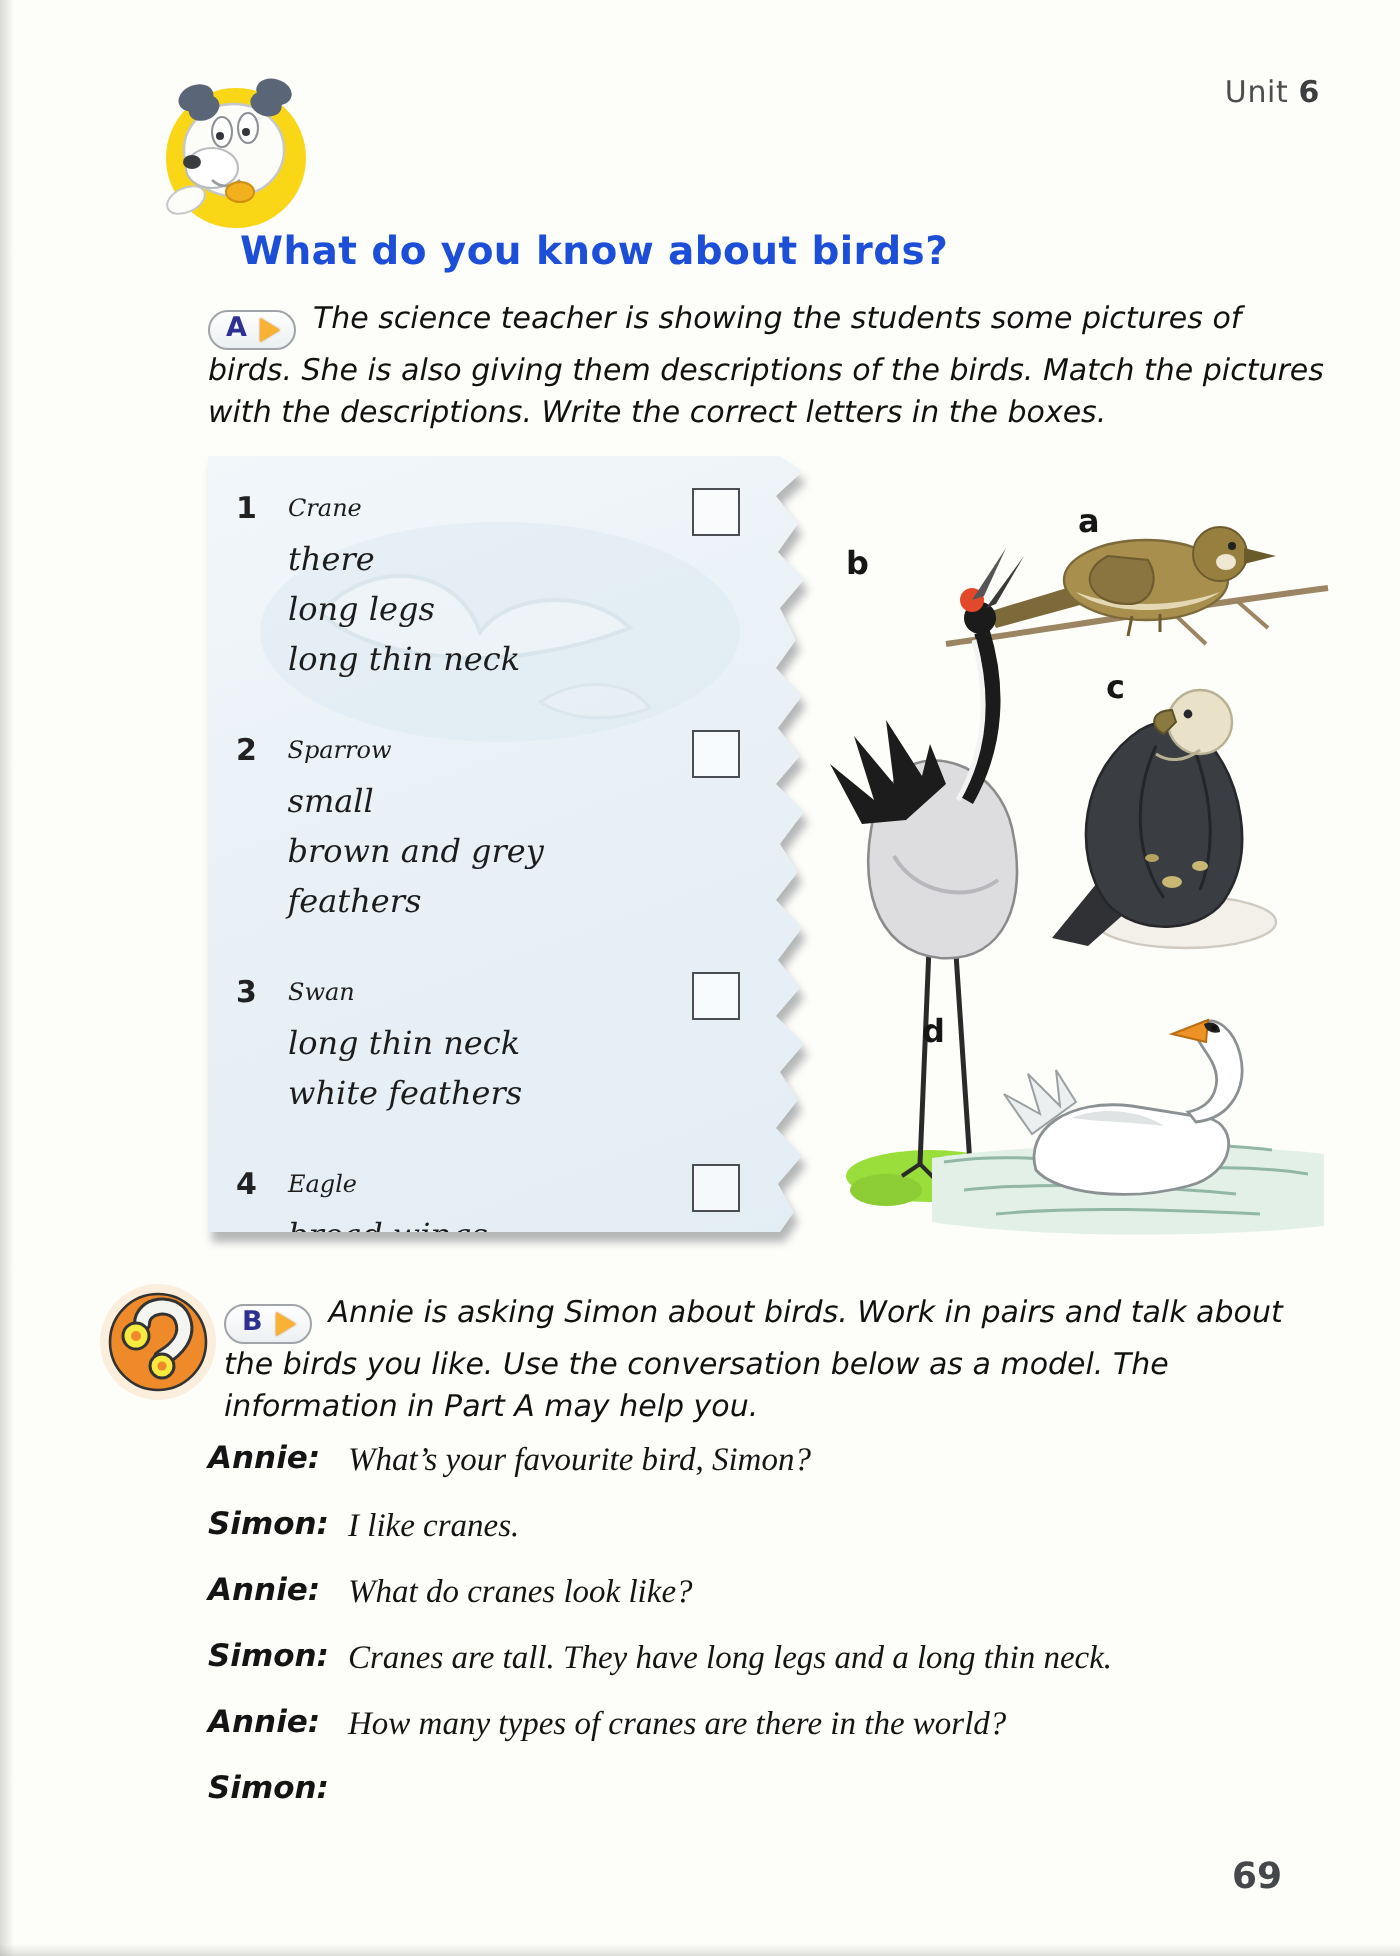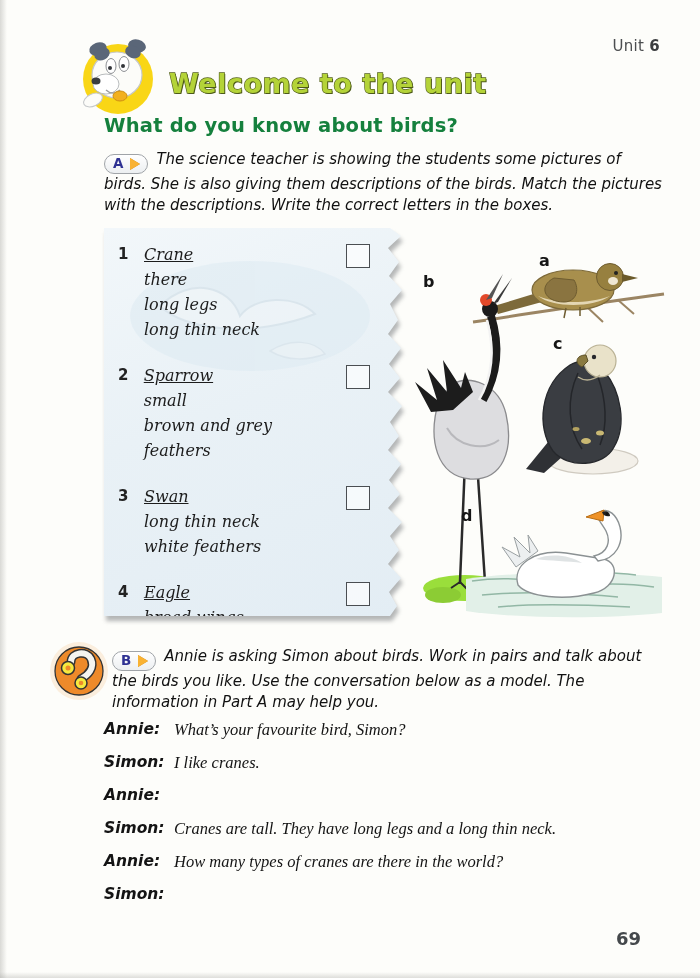--- a/index.html
+++ b/index.html
@@ -11,22 +11,22 @@
   .page::after { content:""; position:absolute; left:0; bottom:0; width:100%; height:6px;
     background:linear-gradient(to top, rgba(150,150,145,.3), rgba(150,150,145,0)); z-index:5; }
 
   
   .unit-tag { position:absolute; top:37px; right:40px; font-size:15px; color:#4c4e50; letter-spacing:.3px; }
   .unit-tag b { font-weight:bold; color:#3c3e40; }
   .mascot { position:absolute; left:78px; top:38px; width:80px; height:80px; }
   .banner-title { position:absolute; left:169px; top:68px; font-size:27px; font-weight:bold;
     color:#b4d338; -webkit-text-stroke:1.3px #55611e; paint-order:stroke fill;
     text-shadow:1px 1px 0 #4d5a19; letter-spacing:.5px; }
-  .section-title { position:absolute; left:104px; top:114px; font-size:19.5px; font-weight:bold;
-    color:#15803d; letter-spacing:.2px; }
+  .section-title { position:absolute; left:120px; top:114px; font-size:19.5px; font-weight:bold;
+    color:#1d4ed8; letter-spacing:.2px; }
 
   
   .badge { display:inline-flex; align-items:center; gap:7px; height:20px; padding:0 7px 0 8px;
     border:1.6px solid #a0a4a8; border-radius:11px; background:linear-gradient(#ffffff,#eceff1);
     vertical-align:-4px; margin-right:8px; }
   .badge-letter { font-size:13.5px; font-weight:bold; color:#2e3192; font-style:normal; line-height:1; }
   .badge-arrow { width:0; height:0; border-top:6px solid transparent; border-bottom:6px solid transparent;
     border-left:10px solid #f9b233; filter:drop-shadow(0 0 .5px #c07f12); }
 
   .instructions { font-style:italic; font-size:15px; line-height:21.5px; color:#111; }
@@ -41,21 +41,21 @@
     clip-path:polygon(0 0,286px 0,297px 8px,284px 20px,295px 34px,285px 48px,298px 62px,286px 76px,
       294px 92px,284px 106px,297px 120px,285px 136px,296px 150px,284px 164px,298px 178px,286px 194px,
       295px 208px,284px 222px,297px 236px,285px 252px,296px 266px,284px 280px,298px 294px,286px 308px,
       295px 322px,284px 336px,297px 350px,285px 364px,293px 378px,286px 388px,0 388px);
     padding:14px 0 0 14px; }
   .pad-watermark { position:absolute; left:16px; top:18px; width:260px; height:200px; opacity:.5; pointer-events:none; }
   .pad-item { position:relative; display:flex; margin-bottom:21px; padding-right:64px;
     font-family:"DejaVu Serif", serif; font-style:italic; }
   .pad-num { width:26px; font-family:"DejaVu Sans", sans-serif; font-style:normal; font-weight:bold;
     font-size:15px; color:#222; padding-top:3px; }
-  .pad-name { font-size:16px; color:#1c1c1c; text-decoration:underline; line-height:25px;margin-top:10px; }
+  .pad-name { font-size:12px; color:#1c1c1c; line-height:25px;margin-top:10px; }
   .pad-feature { font-size:16px; color:#1c1c1c; line-height:25px; }
   .answer-box { position:absolute; right:36px; top:2px; width:24px; height:24px;
     border:1.6px solid #4a4e52; background:rgba(255,255,255,.65); }
 
   
   .pic-label { position:absolute; font-size:16px; font-weight:bold; color:#161616; z-index:3; }
   .bird { position:absolute; }
 
   
   .partb-icon { position:absolute; left:49px; top:641px; width:60px; height:60px; }
@@ -86,21 +86,20 @@
     <ellipse cx="33" cy="28" rx="5" ry="7.5" fill="#ffffff" stroke="#8d9094" stroke-width="1"></ellipse>
     <ellipse cx="46" cy="26" rx="5" ry="7.5" fill="#ffffff" stroke="#8d9094" stroke-width="1"></ellipse>
     <circle cx="32" cy="30" r="2" fill="#33363a"></circle>
     <circle cx="45" cy="28" r="2" fill="#33363a"></circle>
     <ellipse cx="28" cy="46" rx="13" ry="10" fill="#ffffff" stroke="#b9bcbe" stroke-width="1"></ellipse>
     <ellipse cx="18" cy="43" rx="4.5" ry="3.5" fill="#3a3d40"></ellipse>
     <path d="M28 52 C 32 56, 38 56, 42 52" fill="none" stroke="#9a9da0" stroke-width="1.3"></path>
     <ellipse cx="42" cy="58" rx="7" ry="5" fill="#f2b01f" stroke="#cf8f12" stroke-width="1"></ellipse>
   </svg>
 
-  <div class="banner-title">Welcome to the unit</div>
   <div class="section-title">What do you know about birds?</div>
 
   <div class="part-a-text instructions">
     <span class="badge">
         <span class="badge-letter">A</span>
         <span class="badge-arrow"></span>
       </span><span>The science teacher is showing the students some pictures of birds. She is also giving them descriptions of the birds. Match the pictures with the descriptions. Write the correct letters in the boxes.</span>
   </div>
 
   <div class="notepad">
@@ -237,20 +236,21 @@
     <div class="dialog-row">
       <span class="speaker">Annie:</span>
       <span class="line">What’s your favourite bird, Simon?</span>
     </div>
     <div class="dialog-row">
       <span class="speaker">Simon:</span>
       <span class="line">I like cranes.</span>
     </div>
     <div class="dialog-row">
       <span class="speaker">Annie:</span>
+      <span class="line">What do cranes look like?</span>
     </div>
     <div class="dialog-row">
       <span class="speaker">Simon:</span>
       <span class="line">Cranes are tall. They have long legs and a long thin neck.</span>
     </div>
     <div class="dialog-row">
       <span class="speaker">Annie:</span>
       <span class="line">How many types of cranes are there in the world?</span>
     </div>
     <div class="dialog-row">

